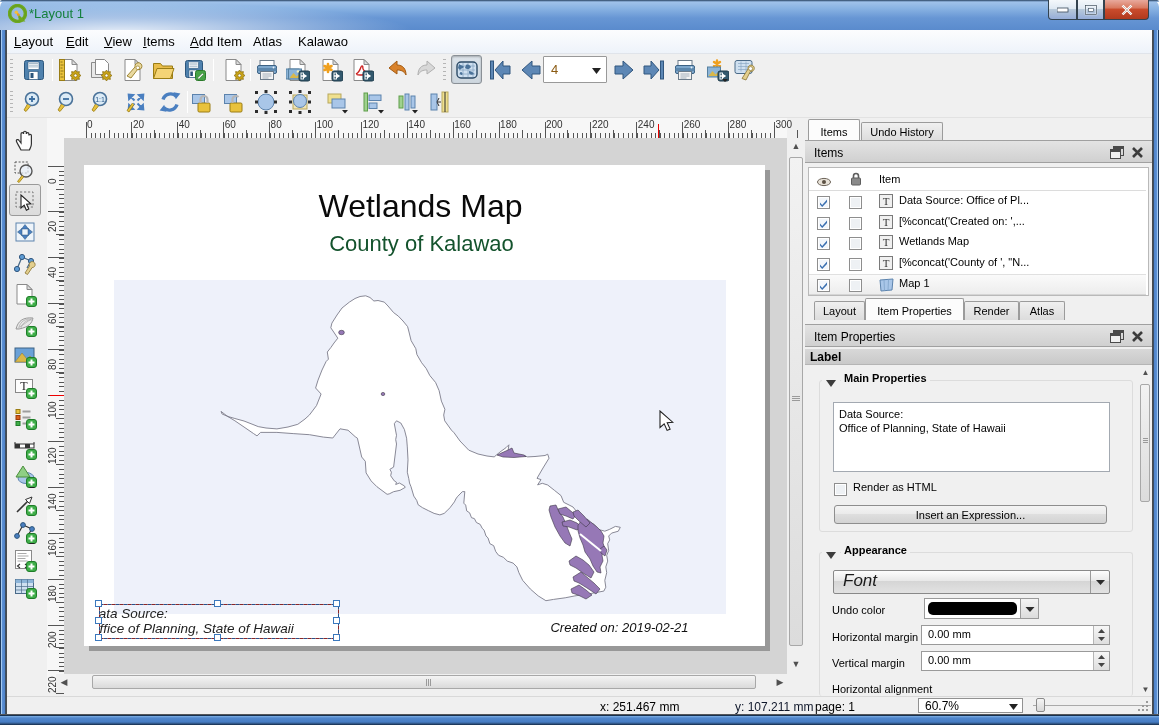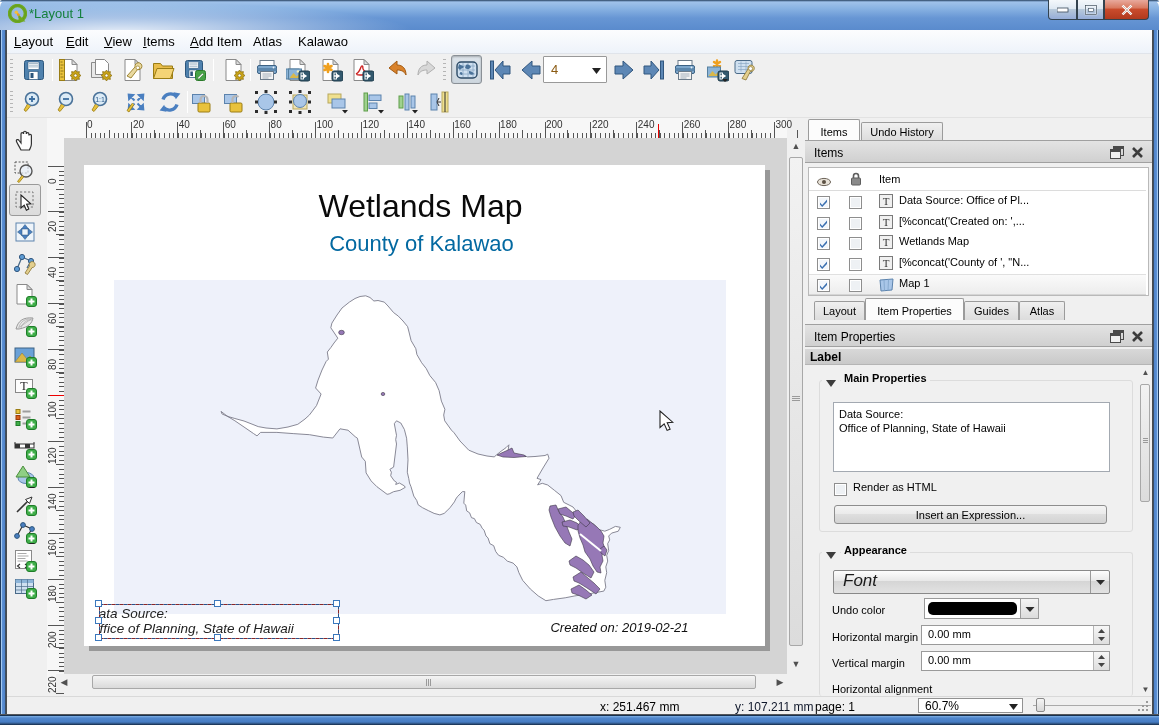--- a/index.html
+++ b/index.html
@@ -565,21 +565,21 @@
         <div class="abs" style="left:0px;top:397.7px;width:10px;height:24px;font-size:10px;color:#333;writing-mode:vertical-rl;transform:rotate(180deg);text-align:center;">160</div>
         <div class="abs" style="left:0px;top:443.6px;width:10px;height:24px;font-size:10px;color:#333;writing-mode:vertical-rl;transform:rotate(180deg);text-align:center;">180</div>
         <div class="abs" style="left:0px;top:489.5px;width:10px;height:24px;font-size:10px;color:#333;writing-mode:vertical-rl;transform:rotate(180deg);text-align:center;">200</div>
         <div class="abs" style="left:0px;top:535.4px;width:10px;height:24px;font-size:10px;color:#333;writing-mode:vertical-rl;transform:rotate(180deg);text-align:center;">220</div>
         <div class="abs" style="left:3px;top:257px;width:14px;height:1px;background:#e00;"></div>
       </div>
     <div id="viewport">
       <div id="pageshadow"></div>
       <div id="page">
       <div class="abs" style="left:-4px;top:23px;width:681px;height:34px;font-size:32px;color:#0a0a0a;text-align:center;">Wetlands Map</div>
-      <div class="abs" style="left:-3px;top:66px;width:681px;height:22px;font-size:22px;color:#0369a1;text-align:center;">County of Kalawao</div>
+      <div class="abs" style="left:-3px;top:66px;width:681px;height:22px;font-size:22px;color:#14532d;text-align:center;">County of Kalawao</div>
       <div class="abs" style="left:30px;top:115px;width:612px;height:334px;background:#eef1fa;">
         <svg width="612" height="334" viewBox="0 0 612 334" style="position:absolute;left:0;top:0;">
           <path d="M251.7,15.8 L256.0,17.5 L259.9,21.0 L264.0,20.5 L270.3,22.1 L274.0,26.0 L279.6,32.6 L284.3,36.1 L289.0,41.0 L293.6,46.6 L295.0,52.0 L297.1,60.6 L301.8,68.7 L302.9,74.5 L307.6,82.7 L312.2,88.5 L315.8,95.5 L321.6,102.5 L325.1,110.6 L327.4,121.1 L330.9,129.3 L329.7,135.0 L330.7,140.8 L337.4,150.1 L340.1,152.8 L346.0,161.0 L354.8,170.2 L364.0,174.0 L373.0,176.0 L380.2,176.9 L386.0,172.0 L392.2,167.5 L394.9,164.8 L393.6,174.2 L401.0,175.0 L409.6,175.5 L413.6,176.9 L421.0,176.5 L431.0,175.5 L433.7,174.2 L435.0,178.2 L429.0,188.0 L423.0,198.3 L427.0,199.6 L423.6,204.9 L428.3,203.3 L433.7,205.0 L440.4,210.3 L447.0,215.6 L449.7,222.3 L455.1,225.0 L459.0,227.0 L463.0,232.0 L468.6,238.6 L474.0,241.5 L480.2,244.4 L484.0,249.3 L490.8,251.2 L495.7,249.3 L501.4,246.4 L506.3,247.3 L504.3,251.2 L497.6,253.1 L494.7,256.0 L495.7,259.9 L493.7,263.7 L494.7,270.5 L492.7,275.3 L493.7,281.1 L491.8,286.9 L492.7,292.7 L490.8,300.4 L491.8,307.2 L489.8,311.1 L482.0,312.5 L474.4,314.0 L467.0,315.0 L460.9,315.9 L451.2,317.8 L439.6,319.4 L431.9,320.7 L424.2,315.9 L416.4,309.1 L408.7,300.4 L404.9,292.7 L402.9,286.9 L399.1,283.1 L393.3,281.1 L389.4,277.3 L384.6,275.3 L381.7,271.5 L379.7,265.7 L375.9,263.7 L374.0,257.9 L372.0,256.0 L370.1,250.2 L368.2,248.3 L366.2,244.4 L362.4,242.5 L360.4,238.6 L357.5,237.7 L355.6,232.8 L352.7,230.9 L351.7,225.1 L349.8,223.2 L350.8,211.6 L348.3,211.7 L343.3,216.8 L341.8,219.0 L340.4,221.9 L336.0,227.7 L333.1,230.6 L330.2,233.4 L325.9,234.9 L320.1,233.4 L314.3,230.6 L308.5,227.7 L304.2,224.8 L302.7,220.4 L299.8,216.1 L297.0,206.7 L295.5,203.0 L294.8,198.7 L293.3,192.2 L294.0,179.9 L293.3,166.9 L292.6,158.2 L290.4,149.5 L286.8,143.0 L282.5,140.8 L280.3,143.7 L282.5,155.3 L281.7,159.6 L282.5,164.0 L279.6,187.1 L275.9,189.3 L277.4,192.2 L276.7,195.8 L280.3,200.9 L282.5,202.3 L281.7,204.5 L285.4,203.0 L290.4,205.9 L291.2,207.4 L286.1,210.3 L279.6,211.7 L275.2,213.9 L273.1,214.3 L262.9,206.7 L257.1,200.9 L252.1,192.9 L251.3,181.3 L247.7,177.0 L243.4,158.2 L241.2,156.7 L234.0,150.2 L226.0,148.8 L218.8,158.0 L209.4,157.1 L195.5,154.7 L179.2,153.6 L162.9,152.4 L146.6,152.4 L143.0,155.9 L139.6,153.6 L130.0,147.0 L120.9,140.8 L113.0,136.0 L107.0,131.4 L108.1,134.0 L114.0,136.5 L120.9,138.5 L130.0,141.0 L139.0,144.5 L144.2,146.6 L152.0,148.0 L162.9,148.9 L174.0,147.0 L183.8,144.3 L191.0,139.0 L195.5,134.9 L202.5,125.6 L207.1,114.0 L201.6,108.0 L204.0,100.2 L208.0,90.0 L212.1,81.5 L214.4,79.2 L213.3,72.0 L216.8,67.6 L220.0,63.0 L223.8,58.2 L219.0,51.0 L216.8,47.8 L217.9,43.1 L223.0,35.0 L228.0,28.0 L235.4,22.1 L241.0,18.5 L246.0,16.5 Z" fill="#ffffff" stroke="#7c7c8a" stroke-width="0.9"></path>
           <g fill="#9678b6" stroke="#3c3846" stroke-width="0.6">
 <path d="M436,226 L442,225 L445,232 L449,237 L452,244 L455,252 L458,259 L456,266 L451,263 L446,256 L441,247 L437,237 L435,230 Z"></path>
 <path d="M444,229 L452,227 L458,232 L462,235 L459,239 L452,236 L446,234 Z"></path>
 <path d="M448,242 L456,240 L463,243 L467,247 L463,250 L455,247 L449,246 Z"></path>
 <path d="M467,241 L473,239 L478,243 L483,247 L487,251 L490,256 L489,263 L491,269 L488,275 L489,281 L486,287 L487,293 L483,292 L479,286 L476,279 L471,272 L469,265 L466,258 L464,251 L464,245 Z"></path>
 <path d="M455,281 L462,276 L469,280 L475,285 L480,292 L477,298 L469,293 L462,288 L456,285 Z"></path>
 <path d="M459,297 L467,292 L474,298 L480,303 L486,309 L482,314 L473,308 L465,303 L460,301 Z"></path>
@@ -736,21 +736,21 @@
       <span class="abs" style="left:70px;top:3px;"><span class="tic"><svg width="15" height="14">
                 <path d="M1,2 L14,1 L13,12 L2,13 Z" fill="#a9c6e8" stroke="#5c83ad"></path>
                 <path d="M5,1.8 L5.5,12.6 M9.5,1.5 L9,12.8" stroke="#7fa3c9" stroke-width="0.8" fill="none"></path>
               </svg></span></span>
       <div class="abs" style="left:90px;top:2px;font-size:11px;color:#000;white-space:nowrap;">Map 1</div>
     </div>
     </div>
     <div class="tabbar" style="top:180px;">
       <div class="tab" style="left:9px;width:51px;">Layout</div>
       <div class="tab active" style="left:60px;width:99px;">Item Properties</div>
-      <div class="tab" style="left:159px;width:55px;">Guides</div>
+      <div class="tab" style="left:159px;width:55px;">Render</div>
       <div class="tab" style="left:214px;width:46px;">Atlas</div>
     </div>
     <div class="phead" style="top:206px;">Item Properties
       <span class="abs" style="left:305px;top:5px;"><svg width="14" height="13">
             <rect x="3.5" y="0.5" width="10" height="9" fill="none" stroke="#4a4a4a"></rect>
             <rect x="3.5" y="0.5" width="10" height="2.5" fill="#4a4a4a"></rect>
             <rect x="0.5" y="3.5" width="10" height="9" fill="#f0f0f0" stroke="#4a4a4a"></rect>
             <rect x="0.5" y="3.5" width="10" height="2.5" fill="#4a4a4a"></rect>
           </svg></span>
       <span class="abs" style="left:326px;top:5px;"><svg width="13" height="13">

